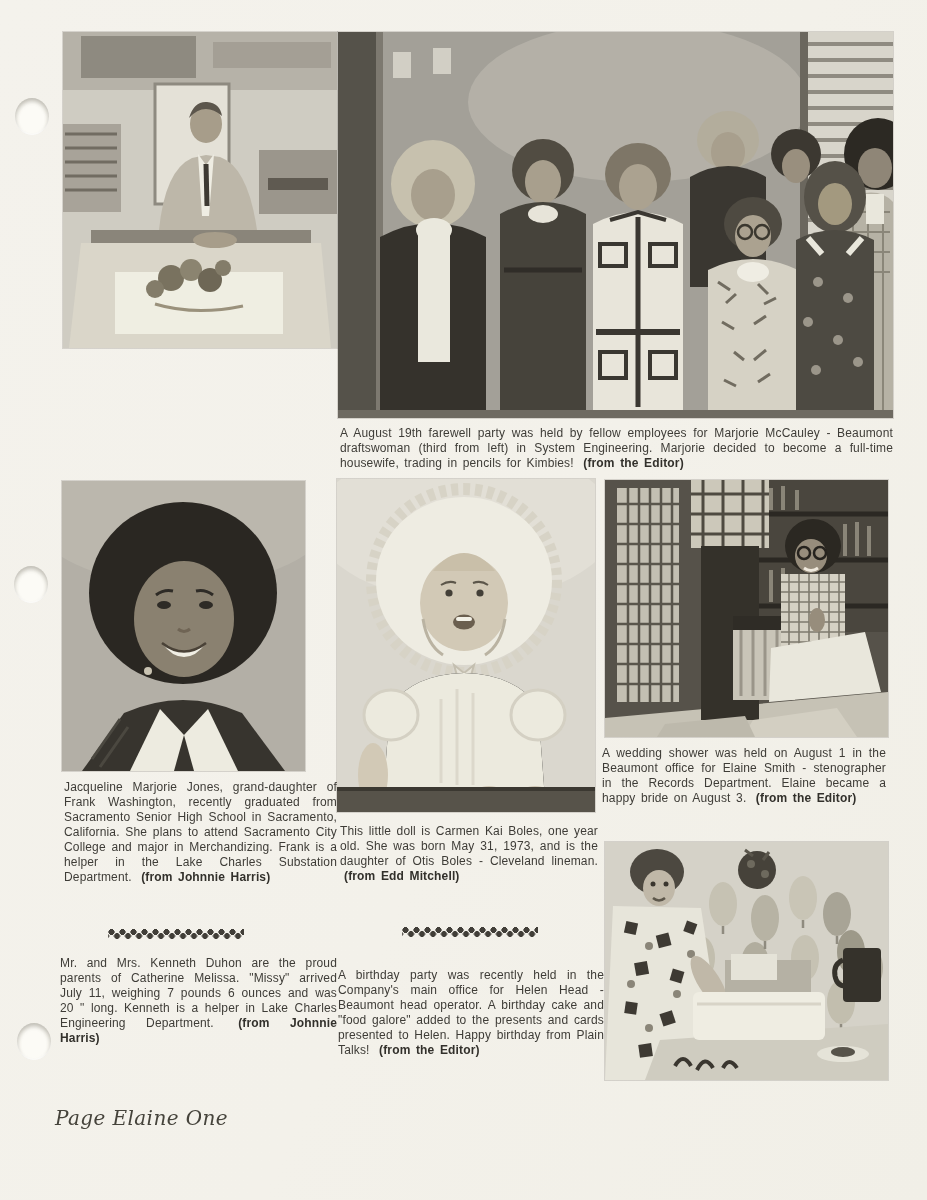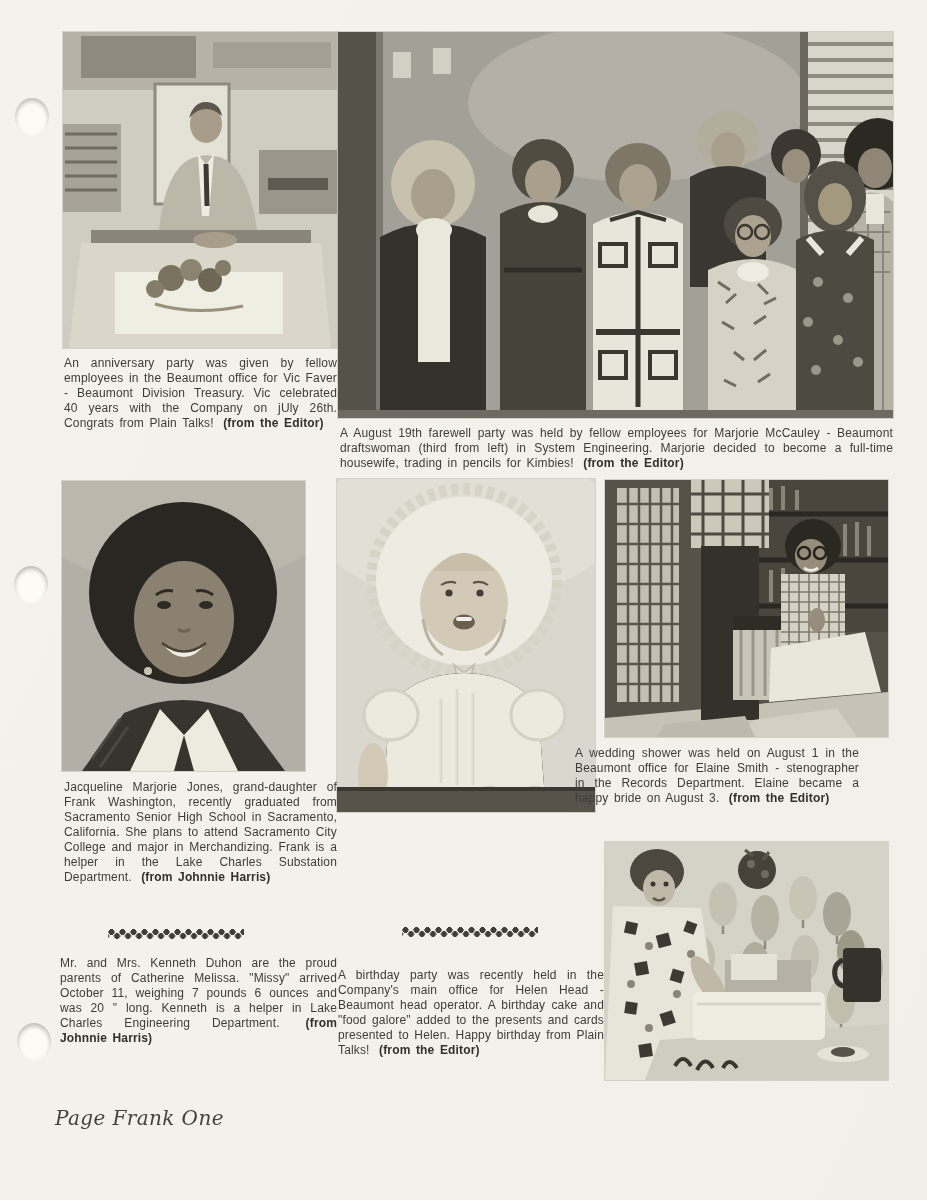--- a/index.html
+++ b/index.html
@@ -75,24 +75,20 @@
       <circle cx="108" cy="246" r="13" fill="#79725f"></circle>
       <circle cx="128" cy="238" r="11" fill="#8b8470"></circle>
       <circle cx="147" cy="248" r="12" fill="#6e6756"></circle>
       <circle cx="92" cy="257" r="9" fill="#837c69"></circle>
       <circle cx="160" cy="236" r="8" fill="#837c69"></circle>
       <path d="M92 272q40 12 88 2" stroke="#9a917c" stroke-width="3" fill="none"></path>
       <ellipse cx="152" cy="208" rx="22" ry="8" fill="#a79d8a"></ellipse>
     </svg>
   </figure>
 
-  <p class="cap" style="left:64px;top:356px;width:273px">
-    <span>An anniversary party was given by fellow employees in the Beaumont office for Vic Faver - Beaumont Division Treasury. Vic celebrated 40 years with the Company on jUly 26th. Congrats from Plain Talks!</span>
-    <strong class="credit">(from the Editor)</strong>
-  </p>
 
   <figure class="photo" style="left:338px;top:32px;width:555px;height:386px" aria-label="Eight women employees posed in front of an office wall and window blinds at Marjorie McCauley's farewell party">
     <svg viewBox="0 0 555 386" preserveAspectRatio="none" aria-hidden="true">
       <rect width="555" height="386" fill="#a3a098"></rect>
       <ellipse cx="300" cy="70" rx="170" ry="80" fill="#bbb7ae" opacity=".7"></ellipse>
       <rect x="0" y="0" width="38" height="386" fill="#55524a"></rect>
       <rect x="38" y="0" width="7" height="386" fill="#7d7970"></rect>
       <rect x="55" y="20" width="18" height="26" fill="#d2cfc5"></rect>
       <rect x="95" y="16" width="18" height="26" fill="#d2cfc5"></rect>
       <rect x="468" y="0" width="87" height="228" fill="#d8d5cb"></rect>
@@ -208,20 +204,24 @@
       <ellipse cx="36" cy="296" rx="15" ry="32" fill="#d2c9b6"></ellipse>
       <ellipse cx="36" cy="318" rx="17" ry="10" fill="#cfc6b3"></ellipse>
       <ellipse cx="152" cy="318" rx="16" ry="11" fill="#cfc6b3"></ellipse>
       <ellipse cx="198" cy="318" rx="16" ry="11" fill="#cfc6b3"></ellipse>
       <path d="M142 322l6-10M152 324l2-12M162 322l-2-11M190 322l4-11M200 324l1-12M208 321l-1-10" stroke="#b9af9c" stroke-width="3"></path>
       <rect x="0" y="310" width="258" height="23" fill="#57534a"></rect>
       <rect x="0" y="308" width="258" height="4" fill="#3b3831"></rect>
     </svg>
   </figure>
 
+  <p class="cap" style="left:340px;top:824px;width:258px">
+    <span>This little doll is Carmen Kai Boles, one year old. She was born May 31, 1973, and is the daughter of Otis Boles - Cleveland lineman.</span>
+    <strong class="credit">(from Edd Mitchell)</strong>
+  </p>
 
   <figure class="photo" style="left:605px;top:480px;width:283px;height:257px" aria-label="Elaine Smith wearing glasses, seated and smiling among gifts at her wedding shower">
     <svg viewBox="0 0 283 257" preserveAspectRatio="none" aria-hidden="true">
       <rect width="283" height="257" fill="#56524a"></rect>
       <rect x="150" y="0" width="133" height="152" fill="#4a463e"></rect>
       <path d="M150 34h133M150 80h133M150 126h133" stroke="#2b2823" stroke-width="5"></path>
       <path d="M166 8v22M178 6v24M192 10v20M240 44v32M252 42v34M264 46v30M166 90v32M178 88v34" stroke="#8a8578" stroke-width="4"></path>
       <polygon points="0,238 283,212 283,257 0,257" fill="#c6c2b5"></polygon>
       <rect x="12" y="8" width="62" height="214" fill="#c3bfb2"></rect>
       <path d="M23 8v214M34 8v214M45 8v214M56 8v214M67 8v214" stroke="#5a564c" stroke-width="2.5"></path>
@@ -239,21 +239,21 @@
       <path d="M199 88q7 5 14 0" stroke="#efe9dd" stroke-width="3" fill="none"></path>
       <rect x="176" y="94" width="64" height="76" fill="#d5d1c4"></rect>
       <path d="M176 102h64M176 112h64M176 122h64M176 132h64M176 142h64M176 152h64M176 162h64M184 94v76M194 94v76M204 94v76M214 94v76M224 94v76M234 94v76" stroke="#7e7a6e" stroke-width="1.6"></path>
       <polygon points="166,168 260,152 276,212 164,222" fill="#e9e7dc"></polygon>
       <ellipse cx="212" cy="140" rx="8" ry="12" fill="#978d7c"></ellipse>
       <polygon points="148,240 232,228 252,257 138,257" fill="#d3cfc2"></polygon>
       <polygon points="60,244 140,236 150,257 52,257" fill="#bdb9ac"></polygon>
     </svg>
   </figure>
 
-  <p class="cap" style="left:575px;top:746px;width:284px">
+  <p class="cap" style="left:602px;top:746px;width:284px">
     <span>A wedding shower was held on August 1 in the Beaumont office for Elaine Smith - stenographer in the Records Department. Elaine became a happy bride on August 3.</span>
     <strong class="credit">(from the Editor)</strong>
   </p>
 
   <figure class="photo" style="left:605px;top:842px;width:283px;height:238px" aria-label="Helen Head cutting a white sheet cake below balloons taped to the wall">
     <svg viewBox="0 0 283 238" preserveAspectRatio="none" aria-hidden="true">
       <rect width="283" height="238" fill="#d5d2c8"></rect>
       <circle cx="152" cy="28" r="19" fill="#46423a"></circle>
       <circle cx="146" cy="22" r="4" fill="#6e6a5e"></circle>
         <circle cx="160" cy="32" r="4" fill="#6e6a5e"></circle>
@@ -308,24 +308,24 @@
       <ellipse cx="238" cy="212" rx="26" ry="8" fill="#e5e3d8"></ellipse>
       <ellipse cx="238" cy="210" rx="12" ry="5" fill="#57534a"></ellipse>
       <path d="M70 224q8-14 16 0M92 228q8-16 16-2M118 226q6-12 14 0" stroke="#3a362f" stroke-width="4" fill="none"></path>
     </svg>
   </figure>
 
   <div class="squiggle" style="left:108px;top:928px;width:136px"></div>
   <div class="squiggle" style="left:402px;top:926px;width:136px"></div>
 
   <p class="cap" style="left:60px;top:956px;width:277px">
-    <span>Mr. and Mrs. Kenneth Duhon are the proud parents of Catherine Melissa. "Missy" arrived October 11, weighing 7 pounds 6 ounces and was 20 " long. Kenneth is a helper in Lake Charles Engineering Department.</span>
+    <span>Mr. and Mrs. Kenneth Duhon are the proud parents of Catherine Melissa. "Missy" arrived July 11, weighing 7 pounds 6 ounces and was 20 " long. Kenneth is a helper in Lake Charles Engineering Department.</span>
     <strong class="credit">(from Johnnie Harris)</strong>
   </p>
 
   <p class="cap" style="left:338px;top:968px;width:266px">
     <span>A birthday party was recently held in the Company's main office for Helen Head - Beaumont head operator. A birthday cake and "food galore" added to the presents and cards presented to Helen. Happy birthday from Plain Talks!</span>
     <strong class="credit">(from the Editor)</strong>
   </p>
 
-  <div class="footer" style="left:55px;top:1106px">Page Frank One</div>
+  <div class="footer" style="left:55px;top:1106px">Page Elaine One</div>
 
 </div>
 
 </body></html>

